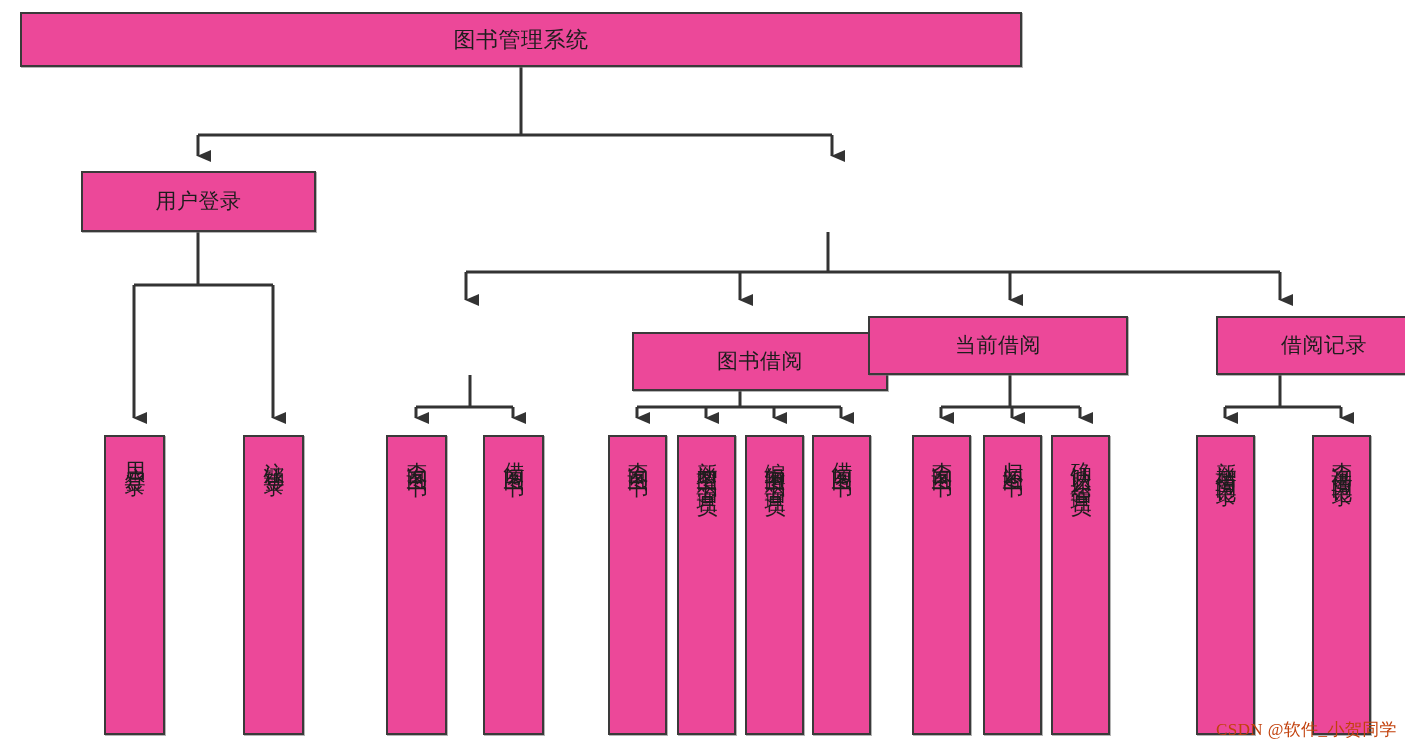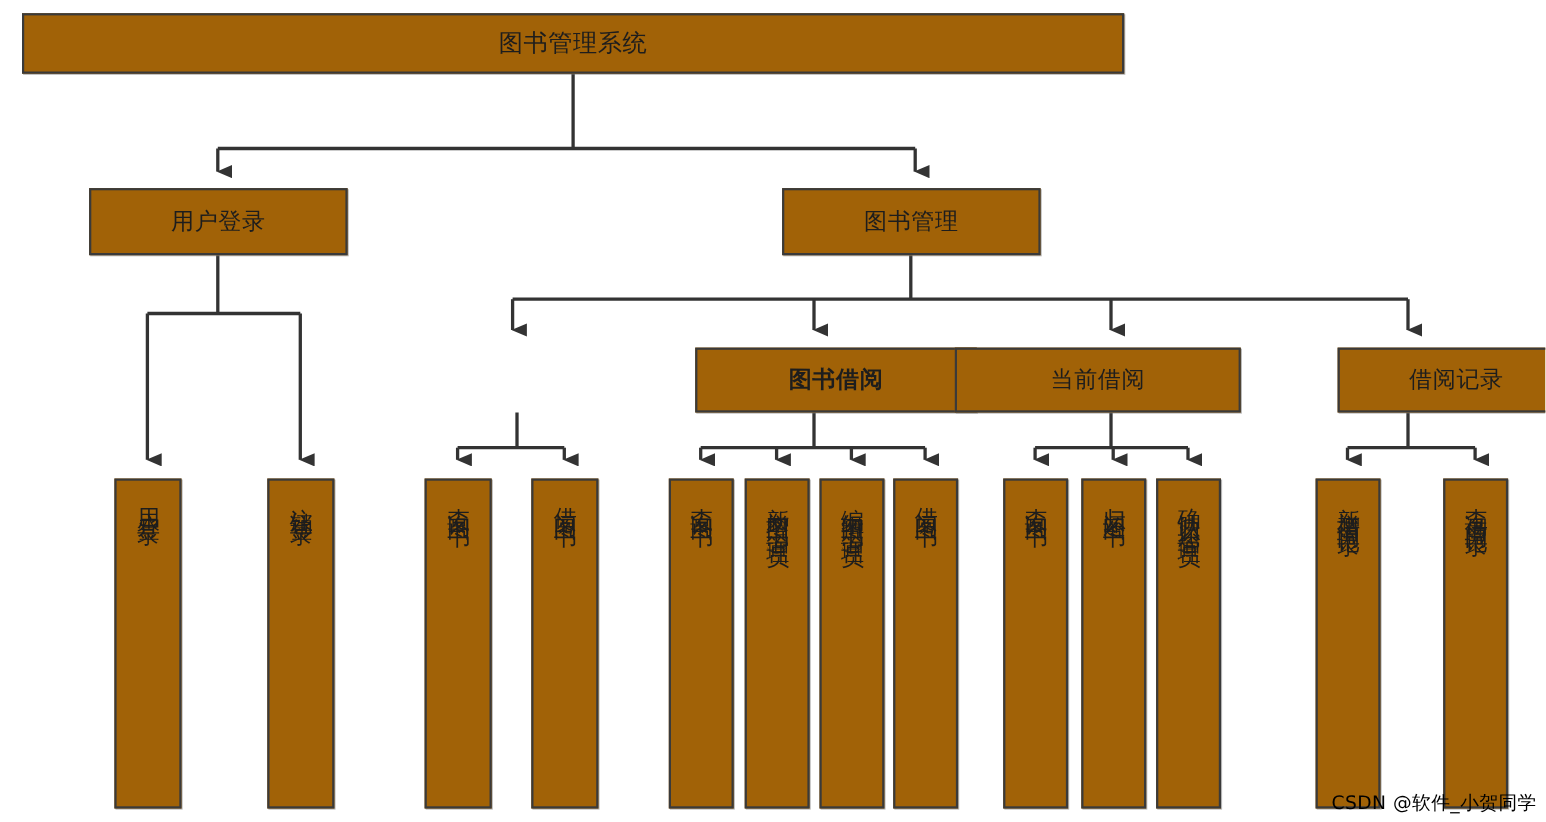--- a/index.html
+++ b/index.html
@@ -22,21 +22,21 @@
     position: absolute;
     left: 0;
     top: 0;
     width: 1405px;
     height: 747px;
     pointer-events: none;
   }
   .node {
     position: absolute;
     box-sizing: border-box;
-    background: #a16207;
+    background: #ec4899;
     border: 2px solid #3a3a3a;
     box-shadow: 1px 1px 0 0 rgba(120,120,120,0.55);
     display: flex;
     align-items: center;
     justify-content: center;
     color: #1d1d1d;
   }
   .node .lbl {
     display: block;
     text-align: center;
@@ -62,23 +62,24 @@
     font-size: 21px;
     letter-spacing: 5px;
     line-height: 1;
     white-space: normal;
   }
   .watermark {
     position: absolute;
     right: 8px;
     bottom: 6px;
     font-size: 17px;
-    color: #000000;
+    color: #c2410c;
     white-space: nowrap;
     letter-spacing: 0.4px;
+    font-family: Liberation Serif, serif;
   }
 </style>
 </head>
 <body>
 
 <div id="canvas">
 
   <svg class="wires" viewBox="0 0 1405 747" xmlns="http://www.w3.org/2000/svg">
     <defs>
       <marker id="arrow" viewBox="0 0 12 14" refX="6" refY="13" markerWidth="12" markerHeight="14" orient="auto-start-reverse" markerUnits="userSpaceOnUse">
@@ -129,25 +130,22 @@
     </g>
   </svg>
 
   <div class="node h root" style="left:20px; top:12px; width:1002px; height:55px;">
     <span class="lbl">图书管理系统</span>
   </div>
 
   <div class="node h" style="left:81px; top:171px; width:235px; height:61px;">
     <span class="lbl">用户登录</span>
   </div>
-  <div class="node h" style="left:711px; top:171px; width:235px; height:61px;">
-    <span class="lbl">图书管理</span>
-  </div>
 
-  <div class="node h" style="left:632px; top:316px; width:256px; height:59px;font-weight:bold;">
+  <div class="node h" style="left:632px; top:332px; width:256px; height:59px;">
     <span class="lbl">图书借阅</span>
   </div>
   <div class="node h" style="left:868px; top:316px; width:260px; height:59px;">
     <span class="lbl">当前借阅</span>
   </div>
   <div class="node h" style="left:1172px; top:316px; width:216px; height:59px;margin-left:44px;">
     <span class="lbl">借阅记录</span>
   </div>
 
   <div class="node v" style="left:104px; top:435px; width:61px; height:300px;">

